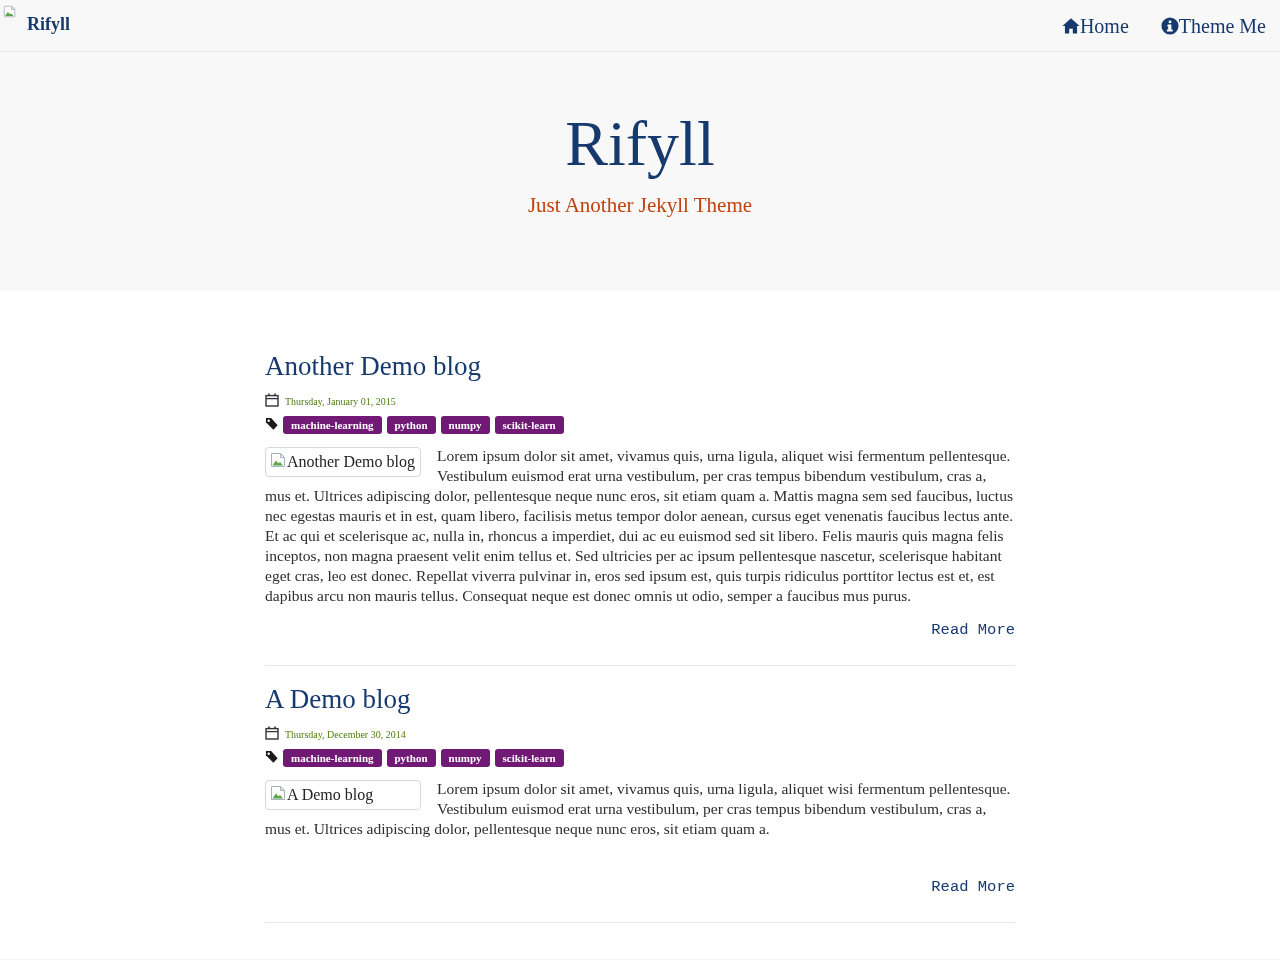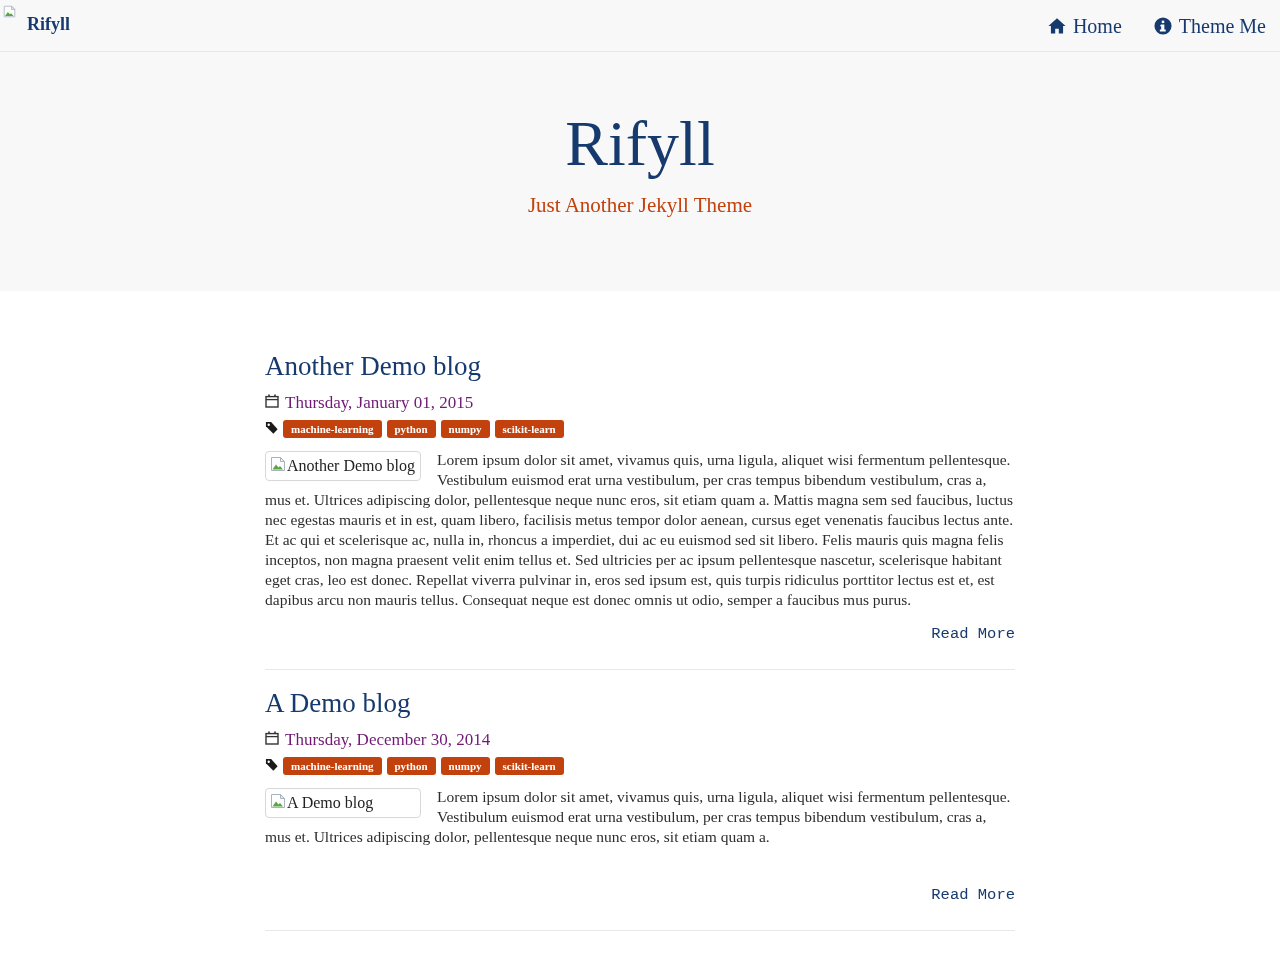--- a/index.html
+++ b/index.html
@@ -25,21 +25,21 @@
     font-size: 18px; font-weight: bold;
     color: #173a6e; text-decoration: none;
     line-height: 1;
   }
   .brand .broken-icon { position: absolute; top: 3px; left: 3px; }
   .nav-links {
     position: absolute; top: 0; right: 14px; height: 52px;
     display: flex; align-items: center; gap: 32px;
   }
   .nav-link {
-    display: flex; align-items: center; gap: 7px;
+    display: flex; align-items: center; 
     font-size: 20px; color: #173a6e; text-decoration: none;
     cursor: pointer;
   }
   .nav-link svg { display: block; }
 
   
   .hero {
     height: 239px;
     background: #f8f8f8;
     text-align: center;
@@ -63,29 +63,29 @@
     font-size: 27px; font-weight: 400; line-height: 1.15;
     color: #173a6e;
   }
   .post-title a { color: #173a6e; text-decoration: none; cursor: pointer; }
   .post { padding-top: 48px; }
   .post + hr + .post { padding-top: 18px; }
 
   .meta-date {
     margin-top: 11px;
     display: flex; align-items: center; gap: 6px;
-    font-size: 17px; color: #701a75;
+    font-size: 10px; color: #4d7c0f;
   }
   .meta-tags {
     margin-top: 7px;
     display: flex; align-items: center; gap: 5px;
   }
   .tag-badge {
     display: inline-block;
-    background: #c2410c; color: #ffffff;
+    background: #701a75; color: #ffffff;
     font-size: 11px; font-weight: bold;
     padding: 3px 8px 3px 8px;
     border-radius: 3px;
     line-height: 1.1;
     text-decoration: none;
     cursor: pointer;
   }
 
   .post-body {
     margin-top: 12px;

